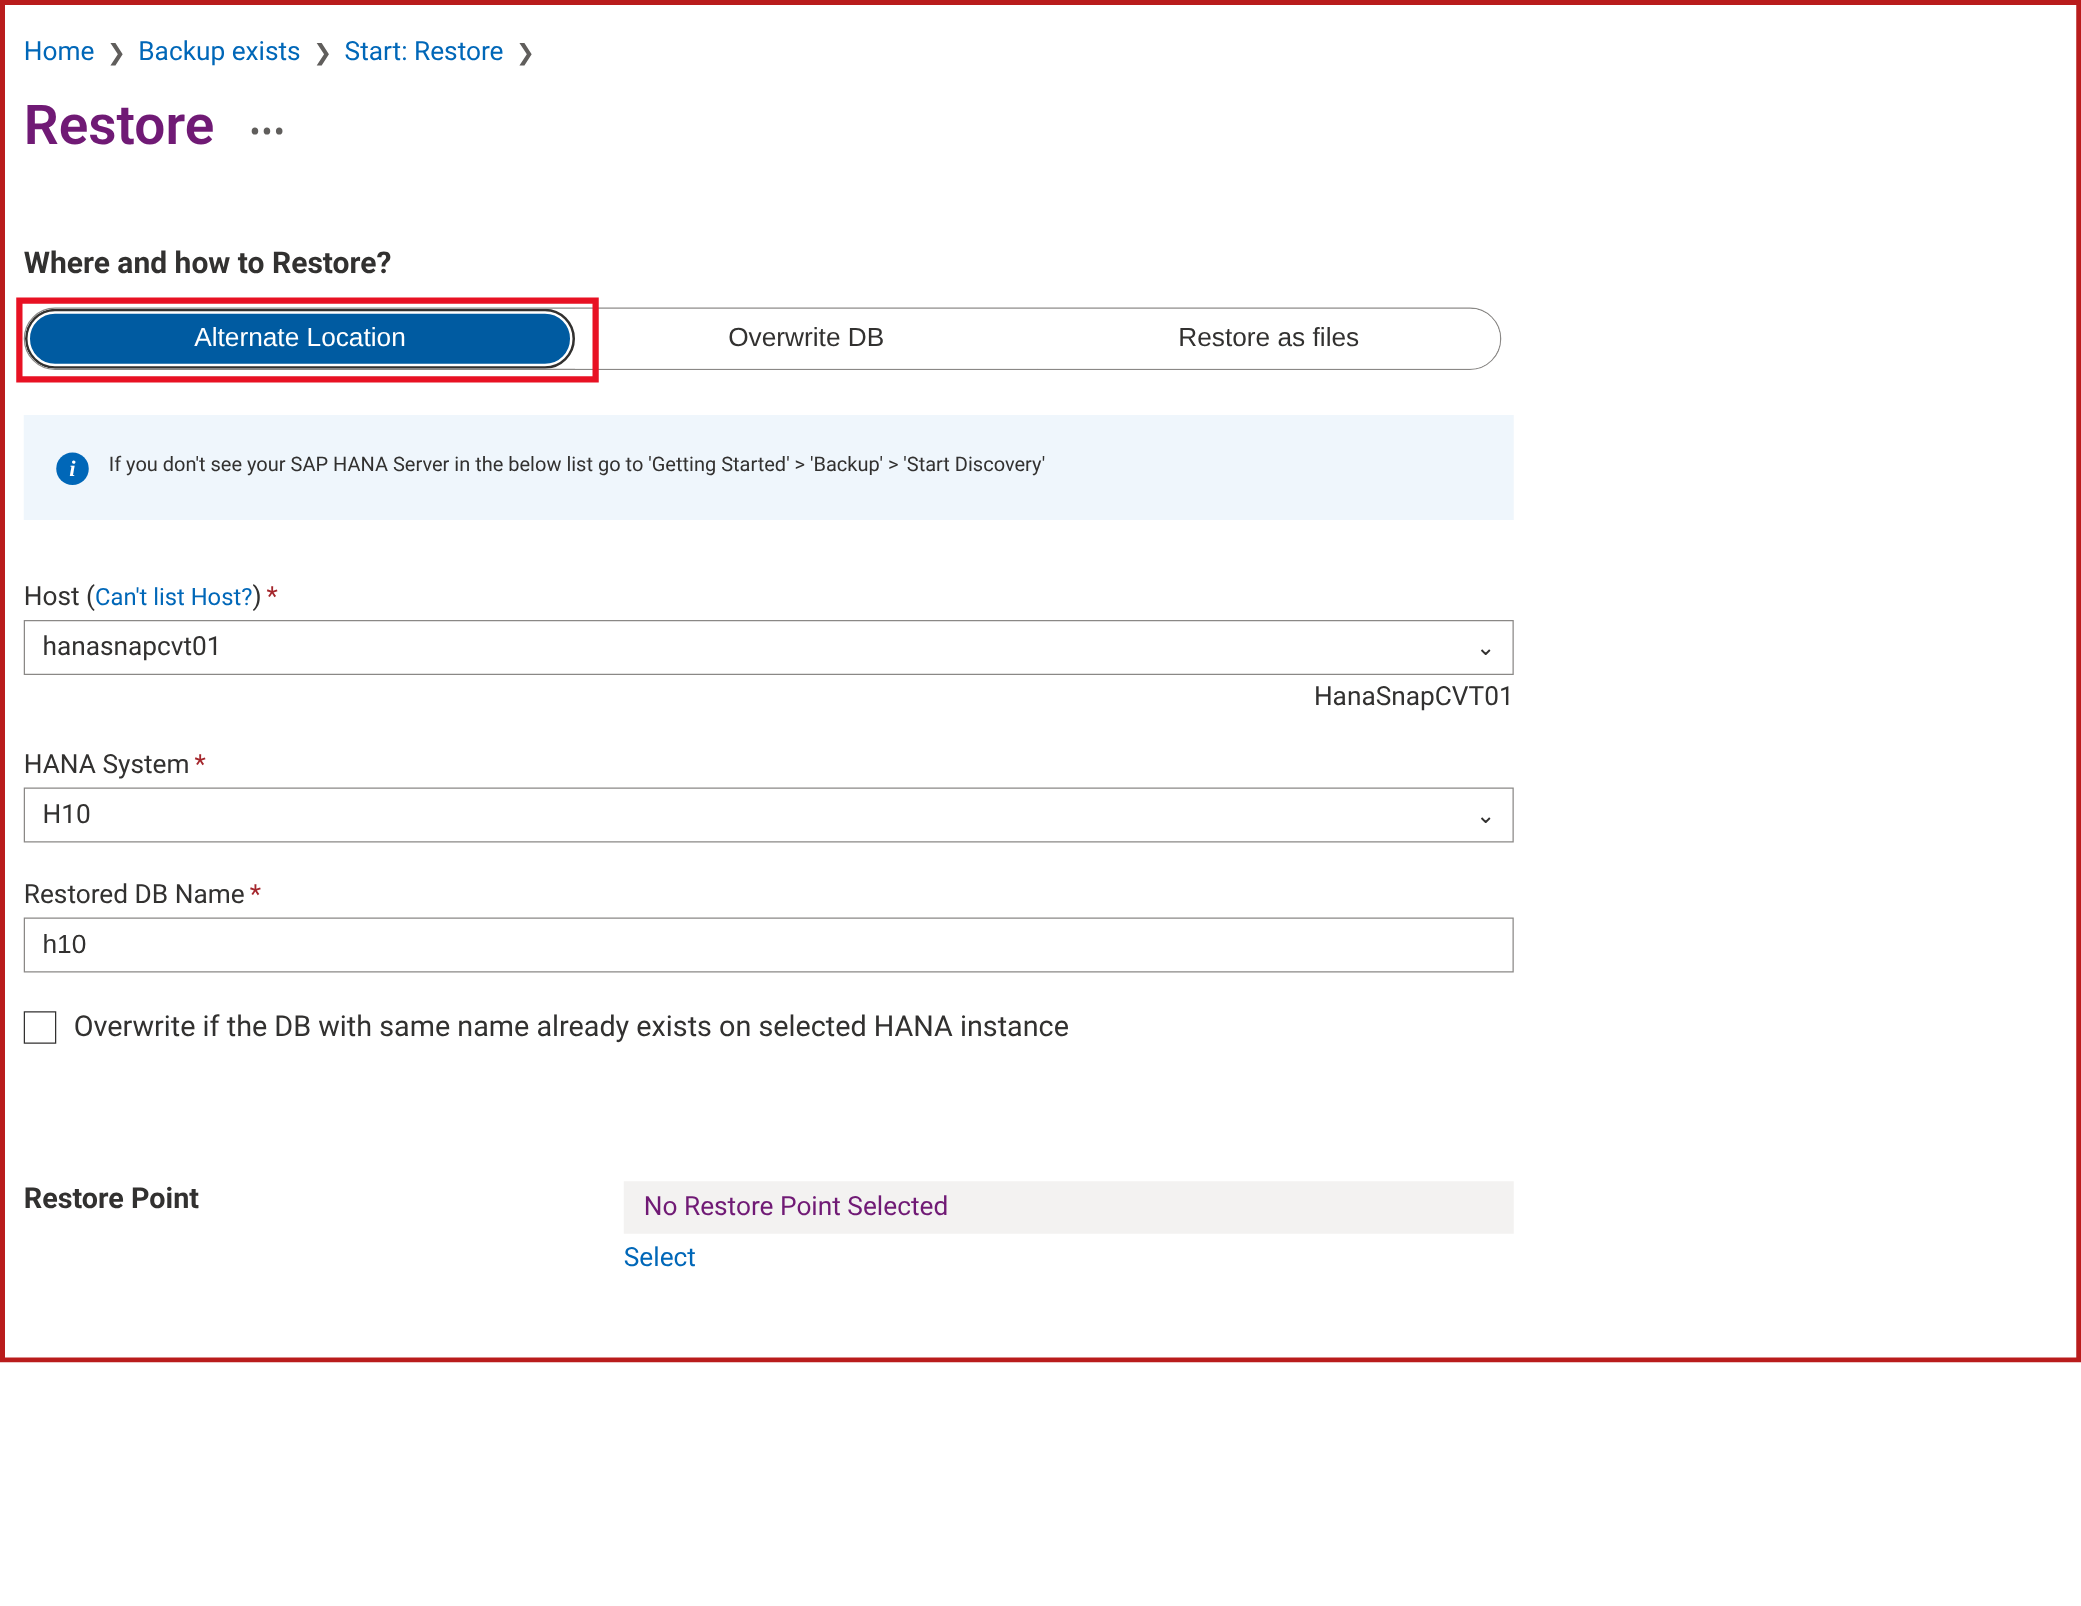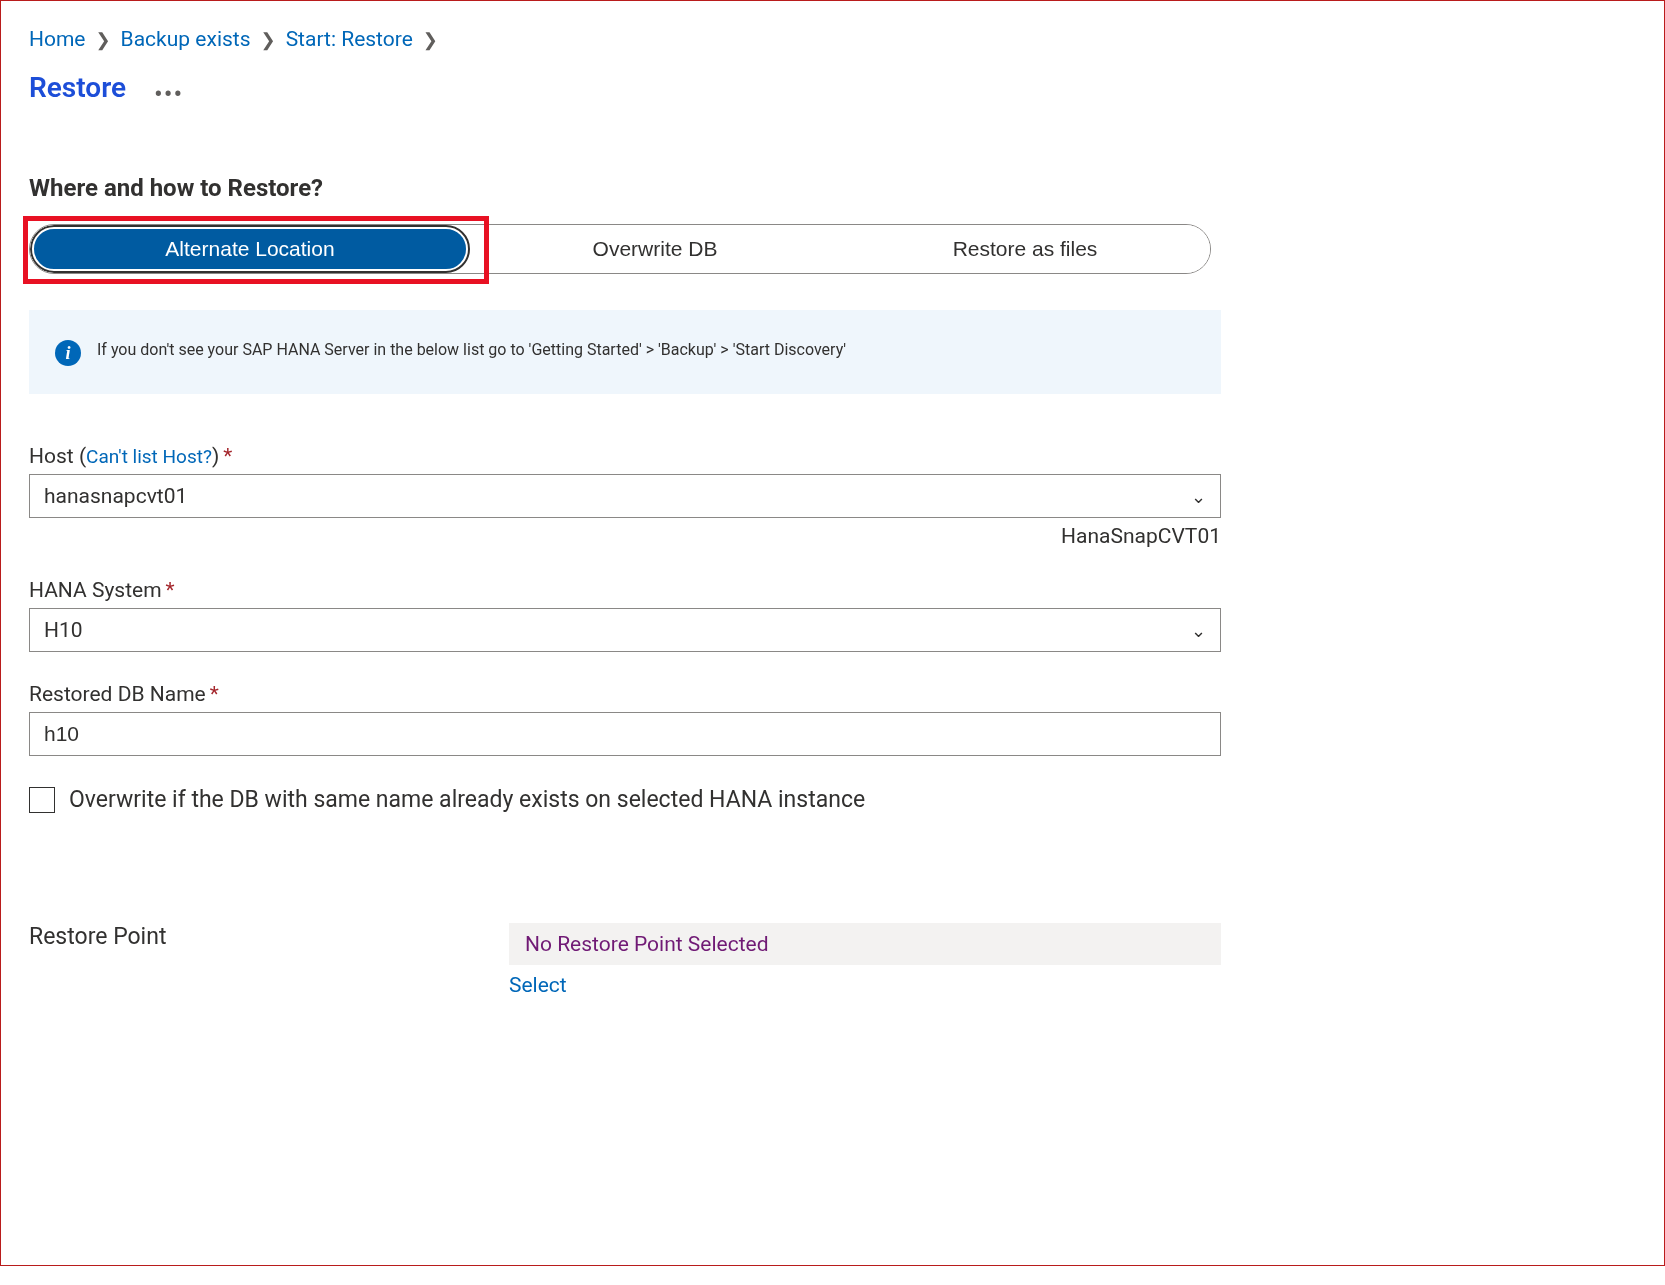--- a/index.html
+++ b/index.html
@@ -3,24 +3,24 @@
   <meta charset="utf-8">
   <style>
     * { box-sizing: border-box; margin: 0; padding: 0; }
     body {
       font-family: "Segoe UI", -apple-system, BlinkMacSystemFont, Roboto, "Helvetica Neue", sans-serif;
       background: #ffffff;
       color: #323130;
       padding: 0;
     }
     .page-wrapper {
-      border: 1px solid #b91c1c;
+      border: 4px solid #b91c1c;
       width: 1665px;
-      height: 1266px;
-      padding: 20px 28px;
+      height: 1090px;
+      padding: 20px 15px;
     }
     .breadcrumb {
       display: flex;
       align-items: center;
       gap: 10px;
       font-size: 21px;
       margin-bottom: 20px;
       padding-top: 6px;
     }
     .breadcrumb a {
@@ -31,23 +31,23 @@
       color: #605e5c;
       font-size: 18px;
     }
     .page-title-row {
       display: flex;
       align-items: center;
       gap: 28px;
       margin-bottom: 70px;
     }
     .page-title {
-      font-size: 28px;
+      font-size: 44px;
       font-weight: 600;
-      color: #1d4ed8;
+      color: #701a75;
       text-align: center;
     }
     .ellipsis {
       font-size: 26px;
       color: #605e5c;
       letter-spacing: 1px;
       position: relative;
       top: 6px;
     }
     .section-heading {
@@ -173,21 +173,21 @@
       cursor: pointer;
       flex-shrink: 0;
     }
     .checkbox-label { font-size: 23px; }
     .restore-point-row {
       display: flex;
       align-items: flex-start;
     }
     .restore-point-label {
       font-size: 23px;
-      font-weight: 400;
+      font-weight: 700;
       width: 480px;
     }
     .restore-point-right { width: 712px; }
     .readonly-box {
       background: #f3f2f1;
       height: 42px;
       display: flex;
       align-items: center;
       padding: 0 16px;
       font-size: 21px;

